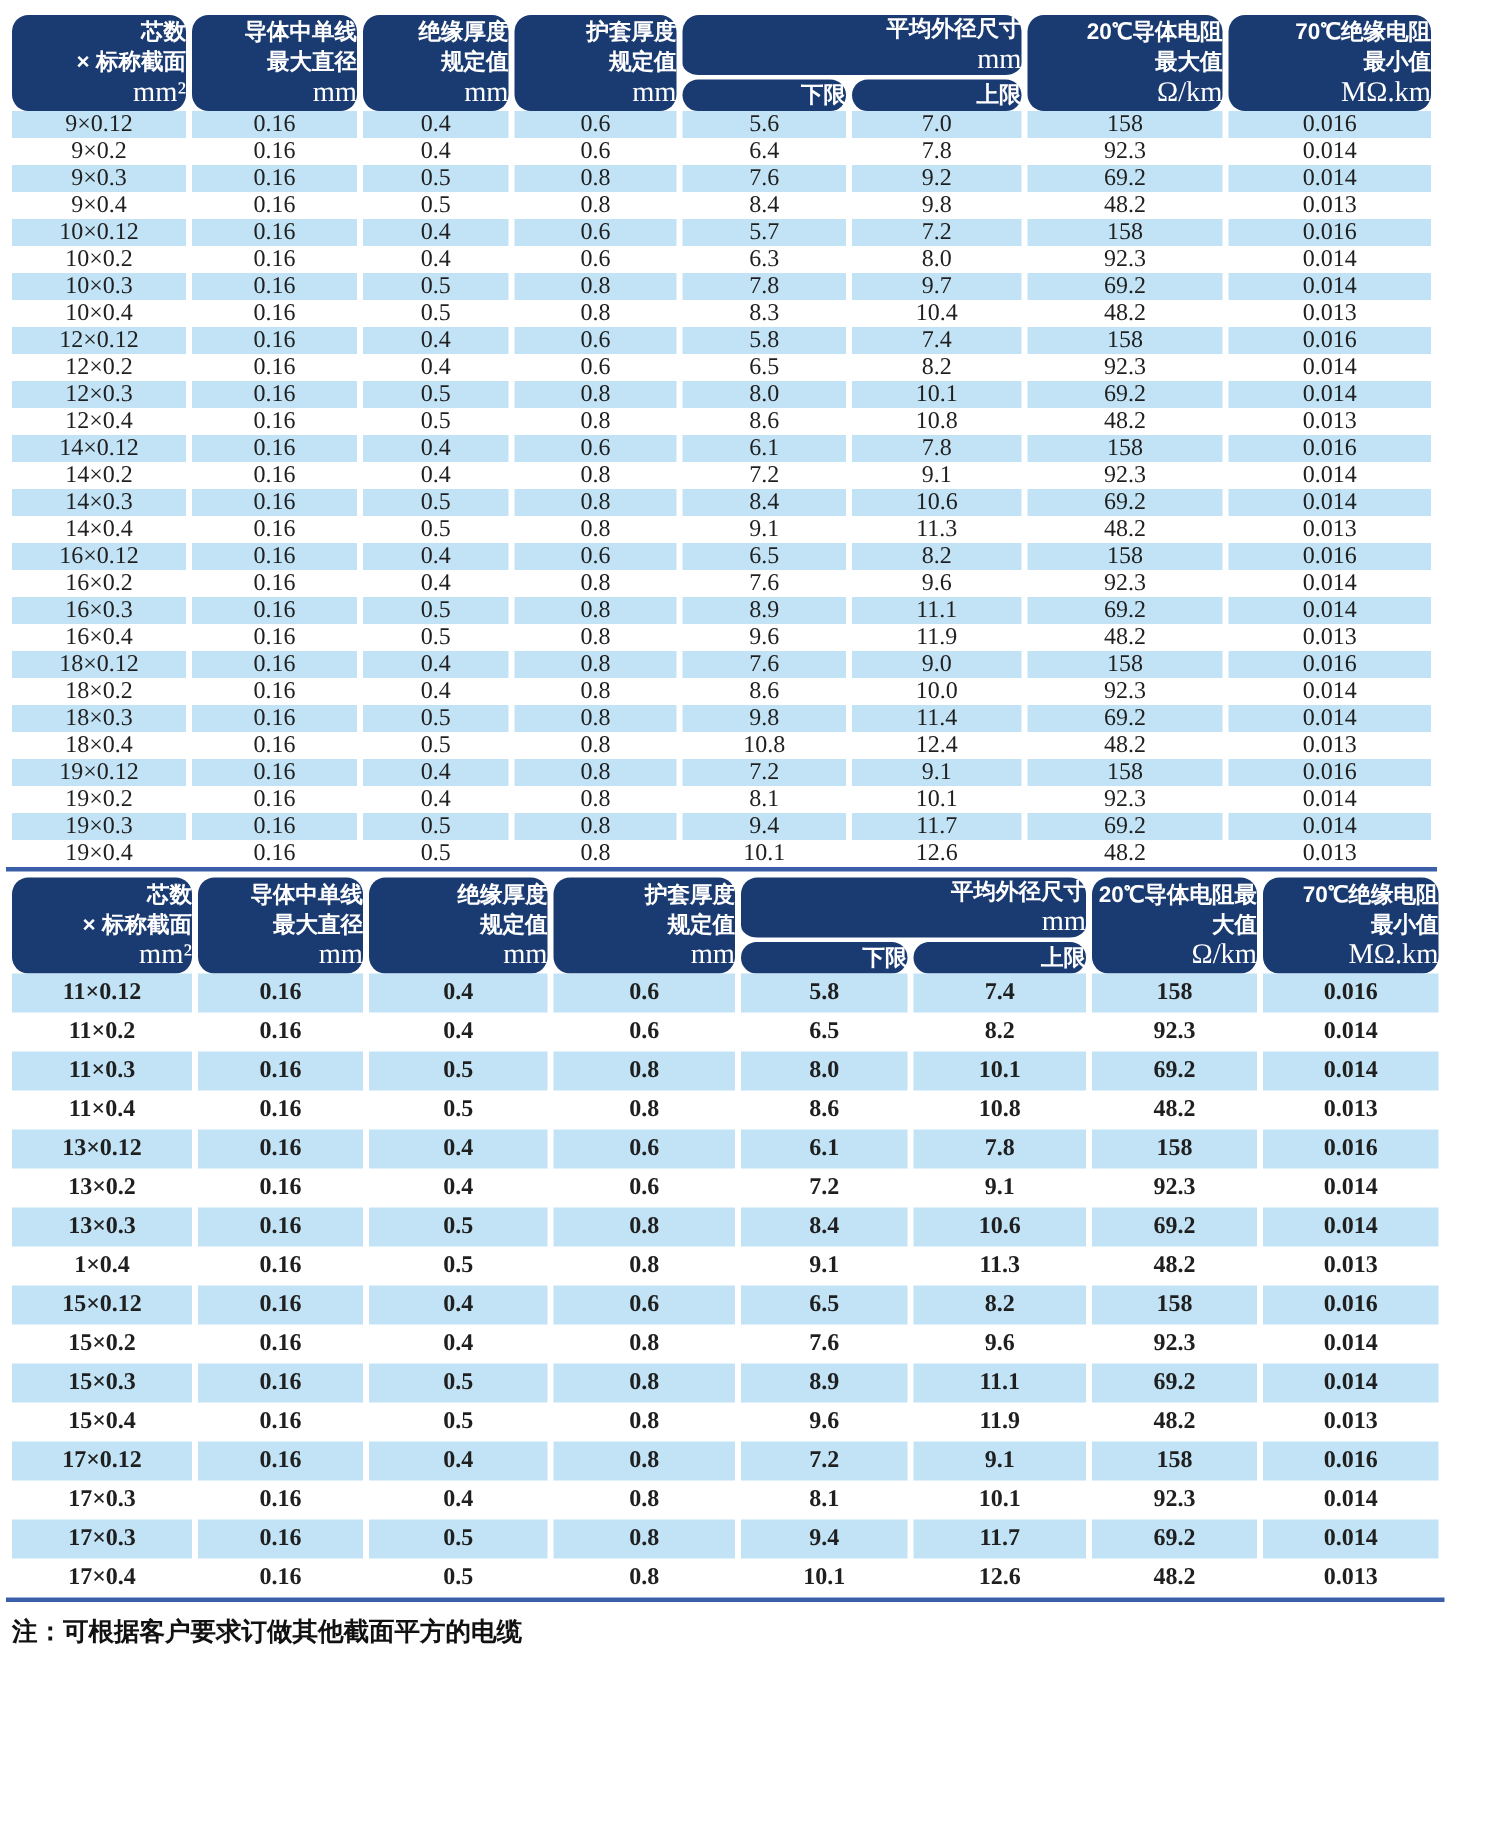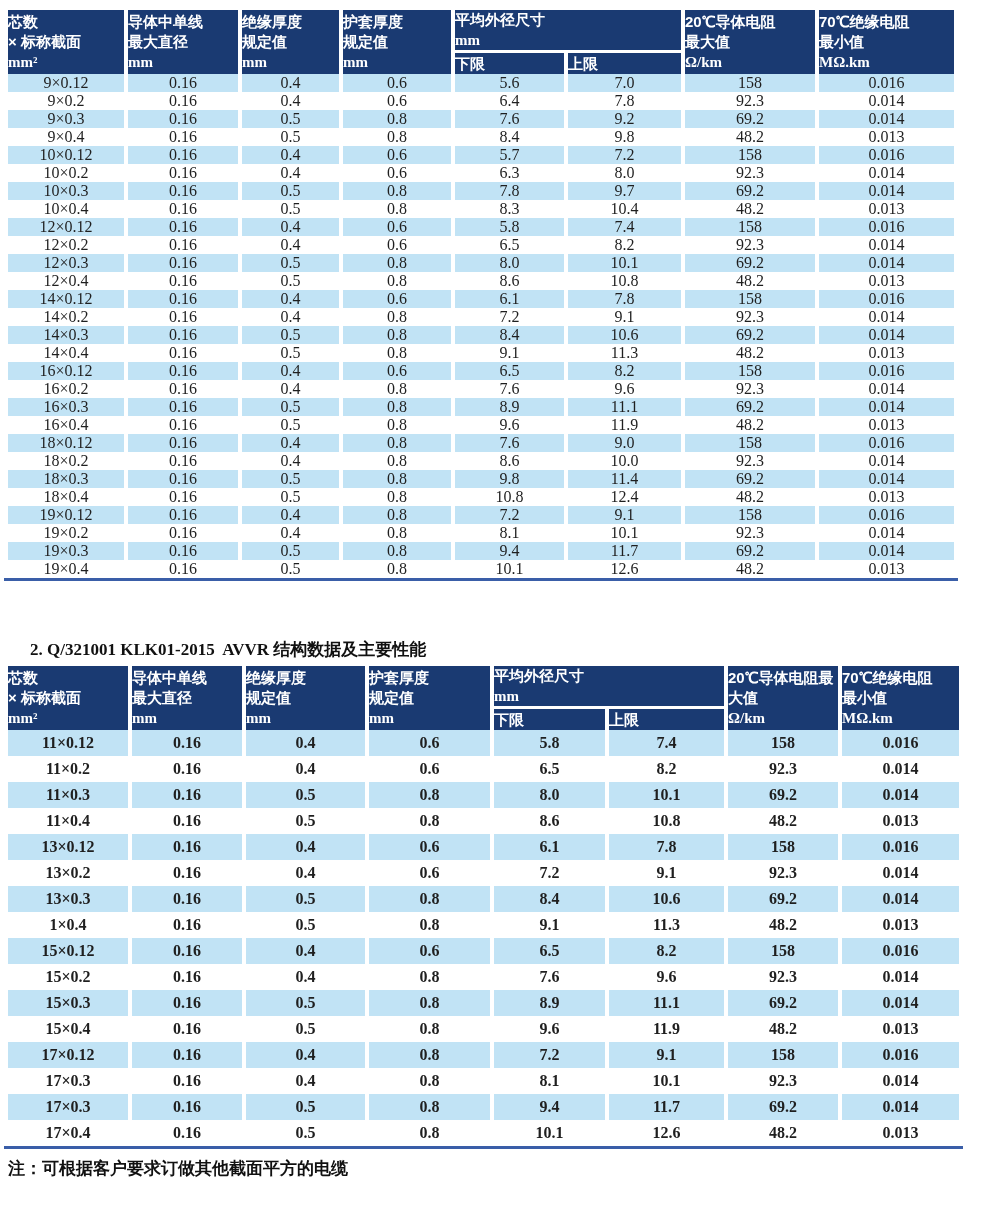--- a/index.html
+++ b/index.html
@@ -14,34 +14,35 @@
   table.spec {
     border-collapse: separate;
     border-spacing: 4px 0;
     table-layout: fixed;
     margin-left: 4px;
     border-bottom: 3px solid #3a5ea8;
   }
   table.spec th {
     background: #1a3a72;
     color: #ffffff;
-    text-align: left;
+    text-align: right;
     vertical-align: middle;
     padding: 0;
     font-weight: bold;
+    border-radius: 11px;
   }
   .zh {
     display: block;
     font-family: "Liberation Sans", sans-serif;
     font-size: 15px; line-height: 20px; font-weight: bold;
   }
   .unit {
     display: block;
     font-family: "Liberation Serif", serif;
-    font-size: 15px; line-height: 20px; font-weight: bold;
+    font-size: 19px; line-height: 20px; font-weight: normal;
   }
   thead tr.main-row { height: 43px; }
   thead tr.sub-row  { height: 21px; }
   th.group { border-bottom: 3px solid #ffffff; }
   th.sub {
     font-family: "Liberation Sans", sans-serif;
     font-size: 15px; font-weight: bold; line-height: 21px;
   }
   table.spec td {
     text-align: center;
@@ -401,21 +402,20 @@
           <td>0.5</td>
           <td>0.8</td>
           <td>10.1</td>
           <td>12.6</td>
           <td>48.2</td>
           <td>0.013</td>
         </tr>
       </tbody>
   </table>
 
-  <div class="heading">2. Q/321001 KLK01-2015  AVVR 结构数据及主要性能</div>
 
   <table class="spec" id="t2" style="margin-top:4px">
     <colgroup>
       <col style="width:120px">
         <col style="width:110px">
         <col style="width:119px">
         <col style="width:121px">
       <col style="width:111px">
         <col style="width:115px">
         <col style="width:110px">

